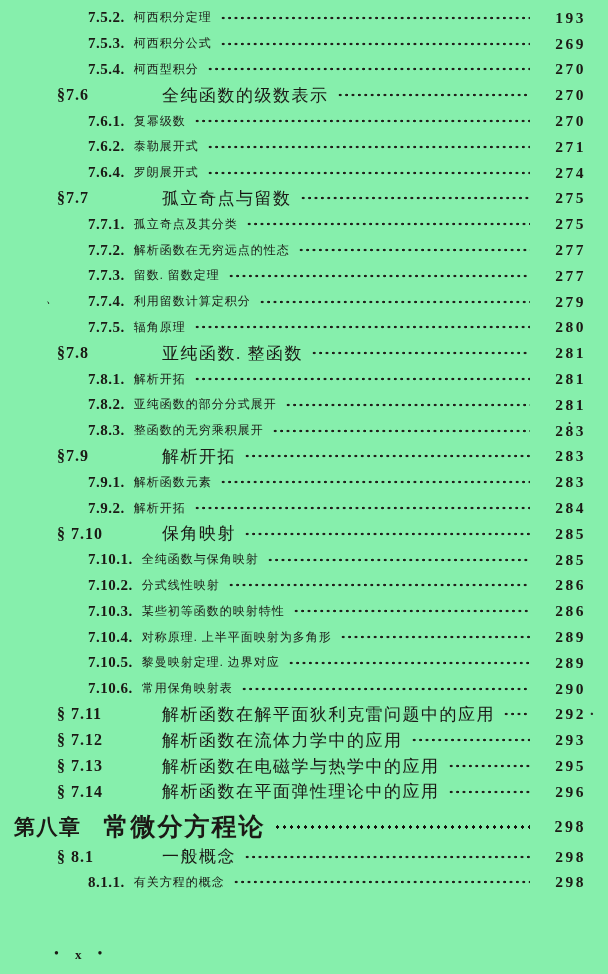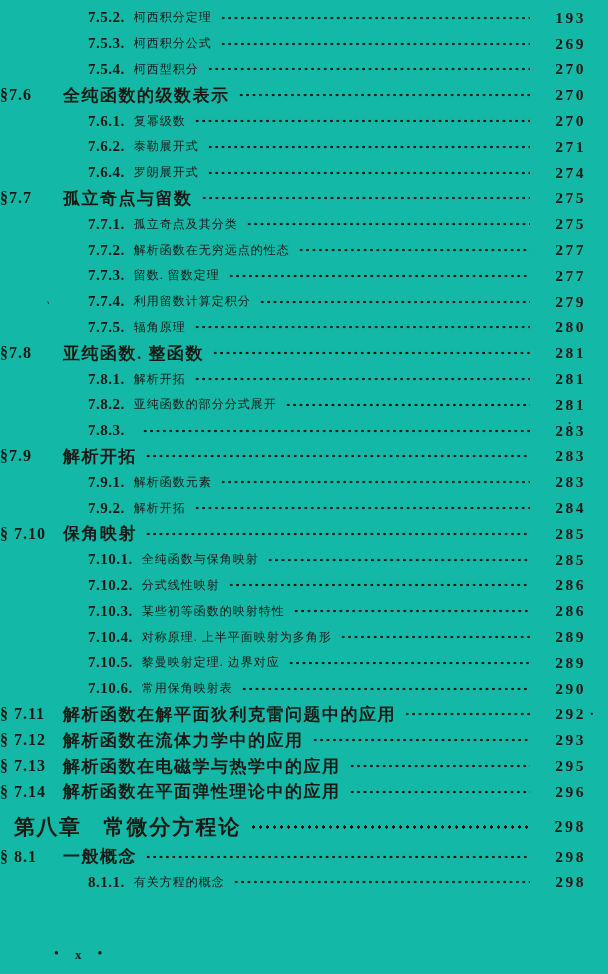--- a/index.html
+++ b/index.html
@@ -4,21 +4,21 @@
 <style>
   html, body {
     margin: 0;
     padding: 0;
     background: #ffffff;
   }
   .paper {
     position: relative;
     width: 608px;
     height: 974px;
-    background: #14b8a6;
+    background: #86efac;
     overflow: hidden;
     font-family: "Liberation Serif", serif;
     color: #1b1915;
   }
   .toc {
     padding: 5px 22px 0 0;
   }
   .row {
     display: flex;
     align-items: center;
@@ -36,44 +36,45 @@
   .row.sub .num {
     font-size: 15px;
     letter-spacing: 0.5px;
     margin-right: 9px;
   }
   .row.sub .title {
     font-size: 12px;
     letter-spacing: 1px;
   }
   
-  .row.section { }
+  .row.section { padding-left: 57px; }
   .row.section .num {
     font-size: 16px;
     letter-spacing: 1px;
     min-width: 63px;
   }
   .row.section .title {
     font-size: 17px;
-    font-weight: 700;
+    font-weight: 400;
     letter-spacing: 1.5px;
+    margin-left: 42px;
   }
   
   .row.chapter {
     padding-left: 14px;
     height: 34px;
     margin-top: 5px;
   }
   .row.chapter .num {
     font-size: 21px;
     letter-spacing: 1.5px;
     margin-right: 22px;
   }
   .row.chapter .title {
-    font-size: 21px;
+    font-size: 25px;
     font-weight: bold;
     letter-spacing: 2px;
   }
   
   .leader {
     flex: 1;
     height: 12px;
     align-self: center;
     margin-left: 8px;
     margin-right: 6px;
@@ -219,20 +220,21 @@
     <span class="pg">281</span>
   </div>
       <div class="row sub">
     <span class="num">7.8.2.</span>
     <span class="title">亚纯函数的部分分式展开</span>
     <span class="leader"></span>
     <span class="pg">281</span>
   </div>
       <div class="row sub">
     <span class="num">7.8.3.</span>
+    <span class="title">整函数的无穷乘积展开</span>
     <span class="leader"></span>
     <span class="pg">283</span>
   </div>
       <div class="row section">
     <span class="num">§7.9</span>
     <span class="title">解析开拓</span>
     <span class="leader"></span>
     <span class="pg">283</span>
   </div>
       <div class="row sub">

